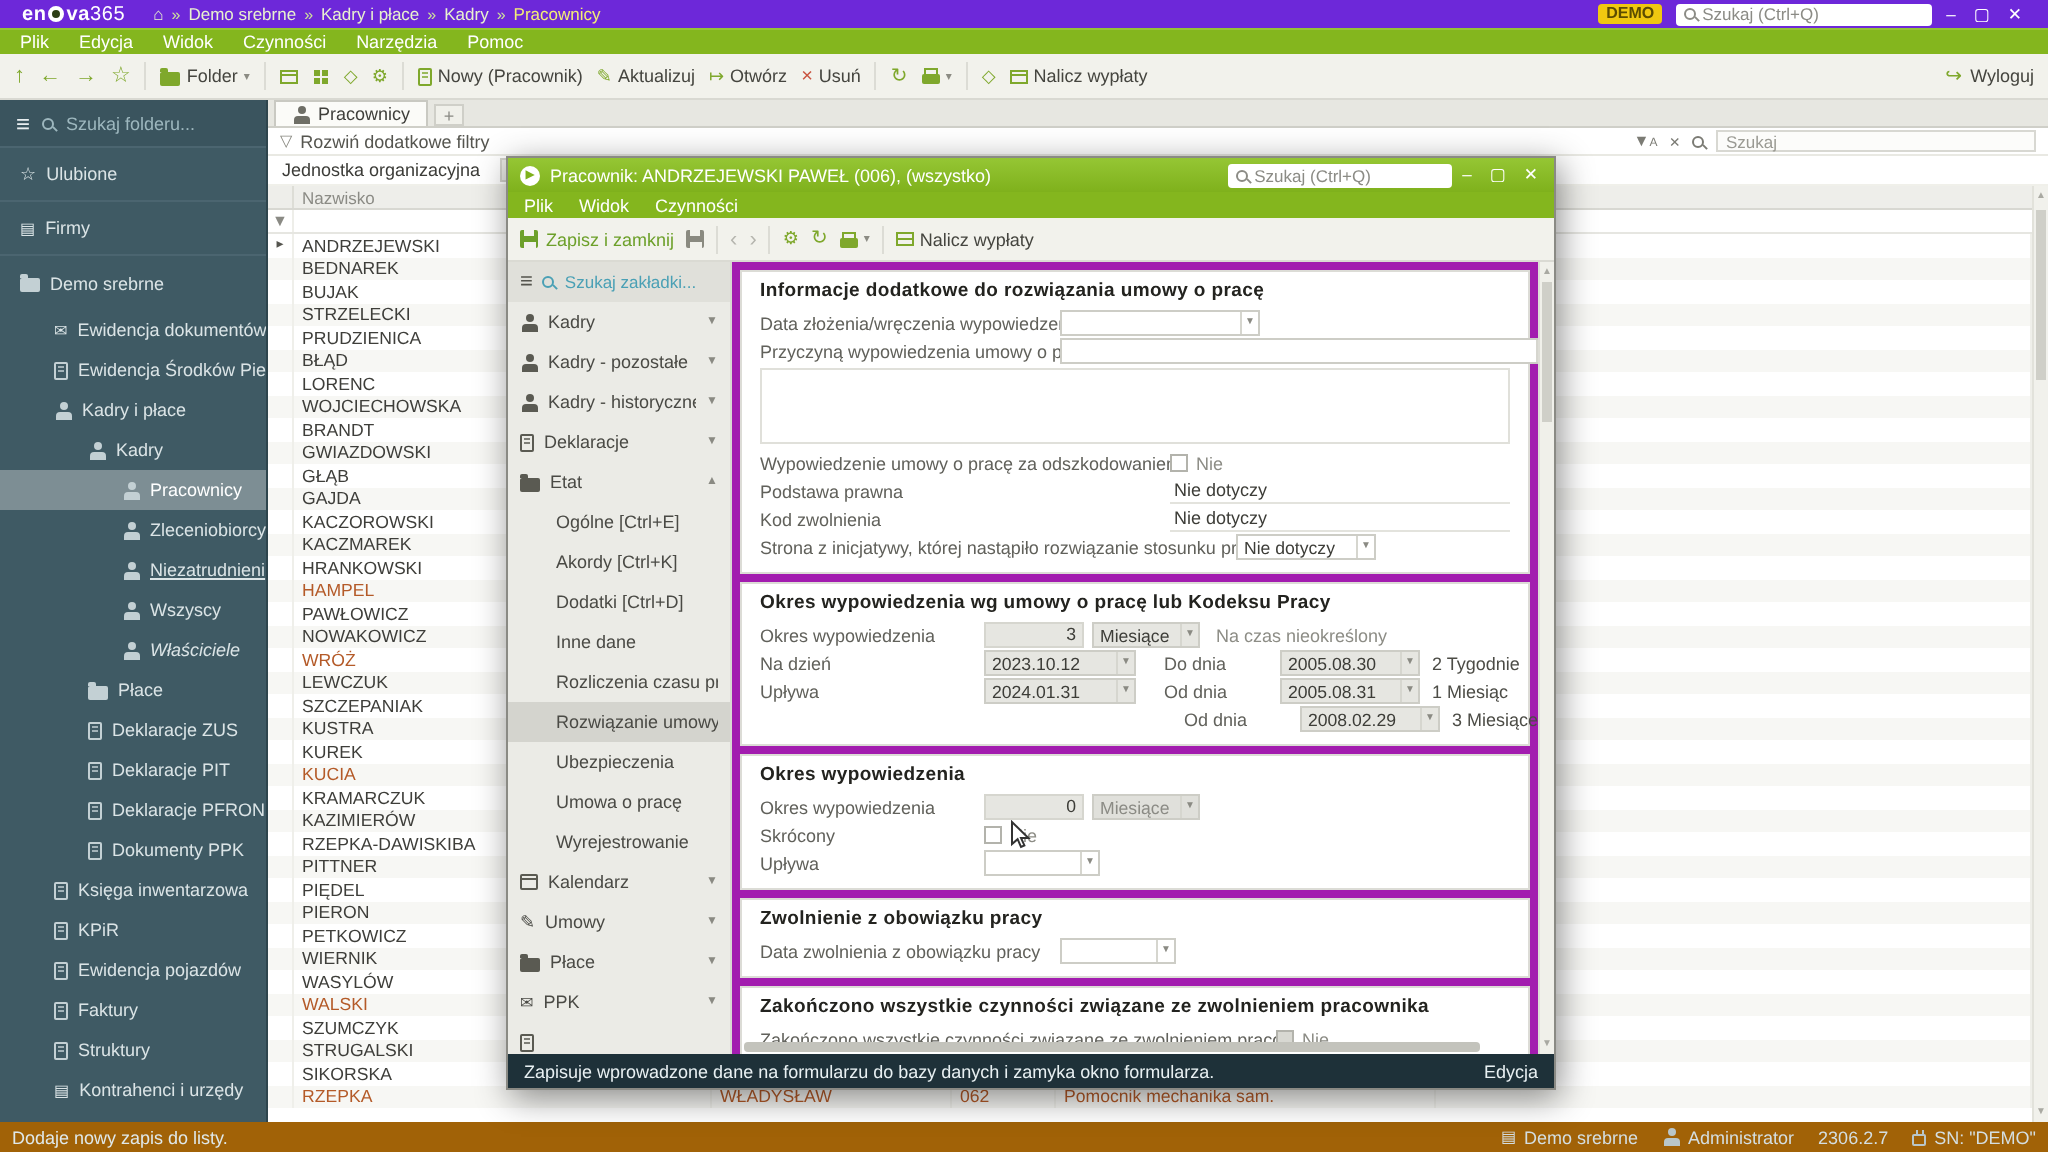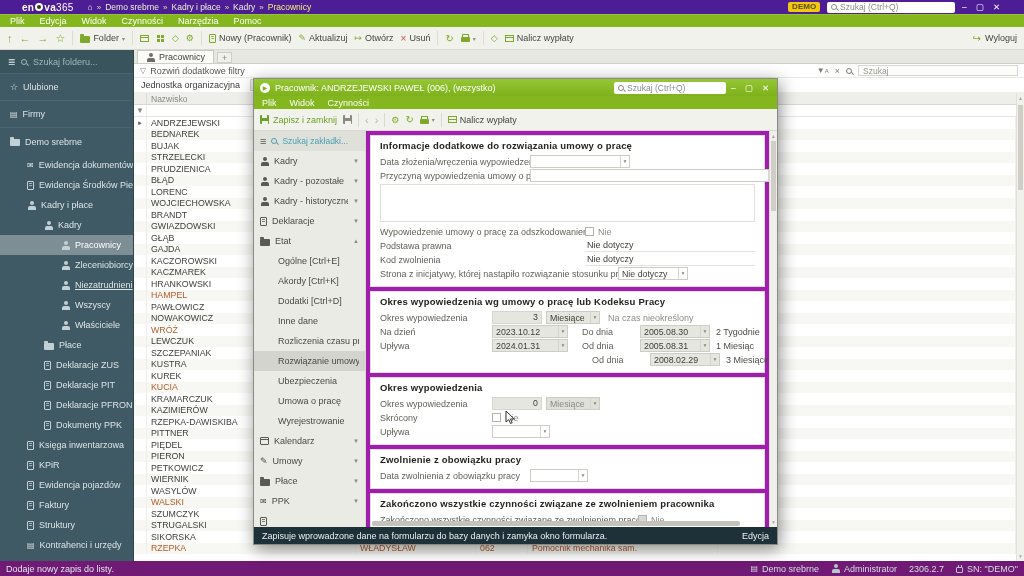--- a/index.html
+++ b/index.html
@@ -1,20 +1,20 @@
 <!DOCTYPE html>
 <html><head>
 <meta charset="utf-8">
 <style>
   html,body{margin:0;padding:0;background:#222;}
   *{box-sizing:border-box;font-family:"Liberation Sans","DejaVu Sans",sans-serif;}
   .screen{position:relative;width:1024px;height:576px;background:#fff;overflow:hidden;margin:0 auto;}
 
   
-  .titlebar{height:14px;background:#4c1d95;display:flex;align-items:center;padding:0 22px;gap:6px;color:#fff;}
+  .titlebar{height:14px;background:#6d28d9;display:flex;align-items:center;padding:0 11px;gap:6px;color:#fff;}
   .logo{display:flex;align-items:center;font-size:10px;font-weight:bold;letter-spacing:.3px;}
   .logo .o{width:8px;height:8px;border:2px solid #fff;border-radius:50%;background:#2c3e14;display:inline-block;margin:0 1px;}
   .logo .l365{font-weight:normal;}
   .breadcrumb{display:flex;align-items:center;gap:4px;font-size:8.5px;color:#e9f2cf;margin-left:8px;}
   .breadcrumb .sep{color:#cfe39a;font-size:8px;}
   .breadcrumb .hl{color:#f3ee76;}
   .tb-right{margin-left:auto;display:flex;align-items:center;gap:7px;}
   .demo-badge{background:#f0c810;color:#5c4d00;font-size:8px;font-weight:bold;padding:0 4px;border-radius:2px;height:10px;line-height:10px;}
   .searchbox{background:#fff;border-radius:2px;height:11px;display:flex;align-items:center;gap:3px;padding:0 4px;color:#8b8b85;font-size:8.5px;width:128px;}
   .winctl{display:flex;gap:9px;font-size:8.5px;color:#fff;padding-right:2px;}
@@ -91,21 +91,21 @@
   .lrow:nth-child(even){background:#f7f7f4;}
   .lrow .cell{padding-left:4px;white-space:nowrap;overflow:hidden;border-right:1px solid #efefea;height:100%;display:flex;align-items:center;}
   .lrow .gut{border-right:1px solid #efefea;height:100%;text-align:center;font-size:7px;color:#55554f;line-height:11.5px;display:block;}
   .lrow.orange, .lrow.orange .cell{color:#b45a28;}
   .vscroll{position:absolute;right:0;top:43px;bottom:0;width:8px;background:#f1f1ec;border-left:1px solid #e2e2db;font-size:5px;color:#a9a9a2;text-align:center;}
   .vscroll .thumb{position:absolute;top:12px;left:1px;right:1px;height:85px;background:#cfcfc8;}
   .vscroll .up{position:absolute;top:2px;left:0;right:0;}
   .vscroll .dn{position:absolute;bottom:2px;left:0;right:0;}
 
   
-  .statusbar{position:absolute;left:0;right:0;bottom:0;height:15px;background:#701a75;color:#dfe8ea;display:flex;align-items:center;font-size:9px;padding:0 6px;gap:4px;}
+  .statusbar{position:absolute;left:0;right:0;bottom:0;height:15px;background:#a16207;color:#dfe8ea;display:flex;align-items:center;font-size:9px;padding:0 6px;gap:4px;}
   .st-right{margin-left:auto;display:flex;align-items:center;gap:12px;}
   .st-item{display:flex;align-items:center;gap:4px;color:#d4dee1;}
   .st-item .ic{color:#b9c6c9;}
 
   
   .dialog{position:absolute;left:253px;top:78px;width:525px;height:467px;background:#f1f1ec;border:1px solid #8a8a84;box-shadow:2px 4px 16px rgba(0,0,0,.45);}
   .d-title{height:17px;background:linear-gradient(#95c634,#7fb11c);color:#fff;display:flex;align-items:center;gap:5px;padding:0 6px;font-size:9px;}
   .d-play{width:10px;height:10px;border-radius:50%;background:#fff;color:#7fb11c;font-size:6px;line-height:10px;text-align:center;flex:none;}
   .d-title .searchbox{width:112px;height:12px;margin-left:auto;}
   .d-menu{height:13px;background:#84b61e;display:flex;align-items:center;gap:13px;padding:0 8px;font-size:9px;color:#fff;}
@@ -299,21 +299,21 @@
             <span>Zleceniobiorcy</span>
           </div>
           <div class="sb-item" style="padding-left: 61px; text-decoration: underline;">
             <span class="ic ic-person"></span>
             <span>Niezatrudnieni</span>
           </div>
           <div class="sb-item" style="padding-left: 61px;">
             <span class="ic ic-person"></span>
             <span>Wszyscy</span>
           </div>
-          <div class="sb-item" style="padding-left: 61px;">
+          <div class="sb-item" style="padding-left: 61px; font-style: italic;">
             <span class="ic ic-person"></span>
             <span>Właściciele</span>
           </div>
           <div class="sb-item" style="padding-left: 44px;">
             <span class="ic ic-folder"></span>
             <span>Płace</span>
           </div>
           <div class="sb-item" style="padding-left: 44px;">
             <span class="ic ic-doc"></span>
             <span>Deklaracje ZUS</span>

